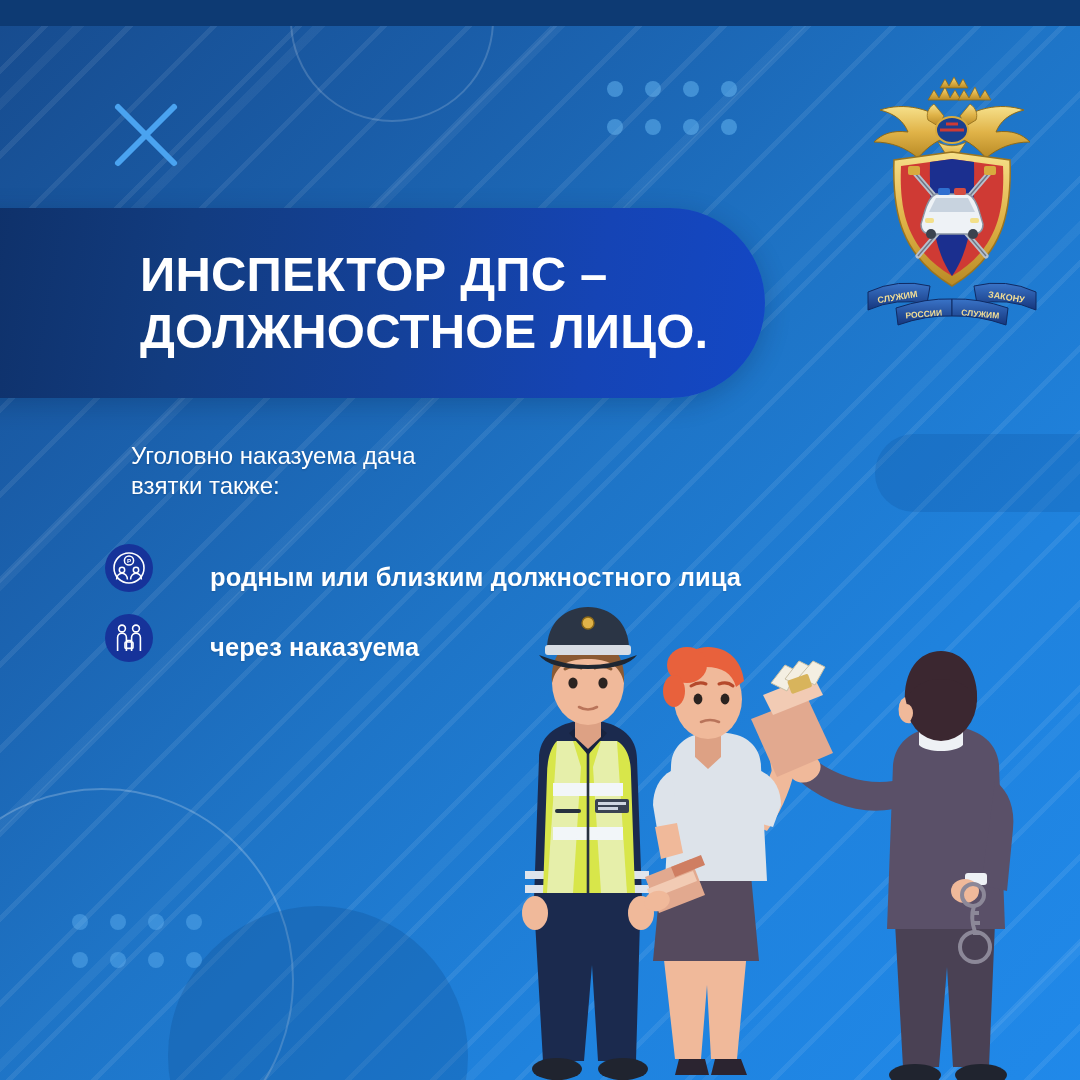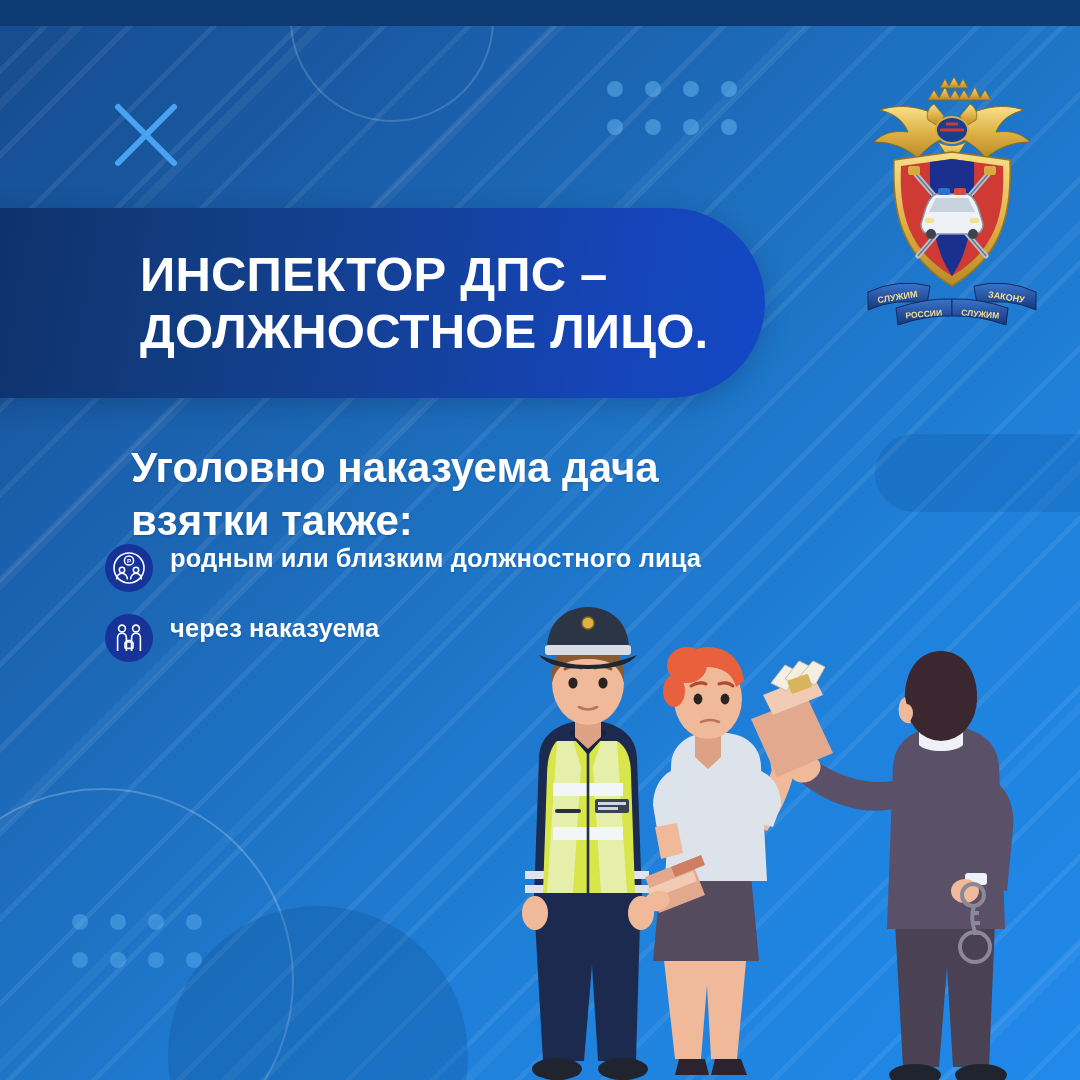--- a/index.html
+++ b/index.html
@@ -80,28 +80,28 @@
     font-weight:700;
     line-height:1.17;
     letter-spacing:0.2px;
     white-space:pre-line;
   }
 
   
   .subtitle{
     position:absolute;left:131px;top:415px;
     color:#ffffff;
-    font-size:42px;font-weight:700;line-height:1.27;
+    font-size:24px;font-weight:400;line-height:1.27;
     white-space:pre-line;
     text-shadow:0 1px 2px rgba(6,36,78,0.25);
   }
 
   
   .bullets{position:absolute;left:105px;top:518px;width:760px;}
-  .bullet{display:flex;align-items:flex-start;margin-bottom:22px;}
+  .bullet{display:flex;align-items:flex-end;margin-bottom:22px;gap:40px;}
   .bullet-icon{
     flex:0 0 auto;
     width:48px;height:48px;border-radius:50%;
     background:#16339a;
     display:flex;align-items:center;justify-content:center;
     margin-right:17px;
   }
   .bullet-label{
     color:#ffffff;font-size:25.5px;font-weight:600;letter-spacing:0.1px;
     text-shadow:0 1px 2px rgba(6,36,78,0.22);

